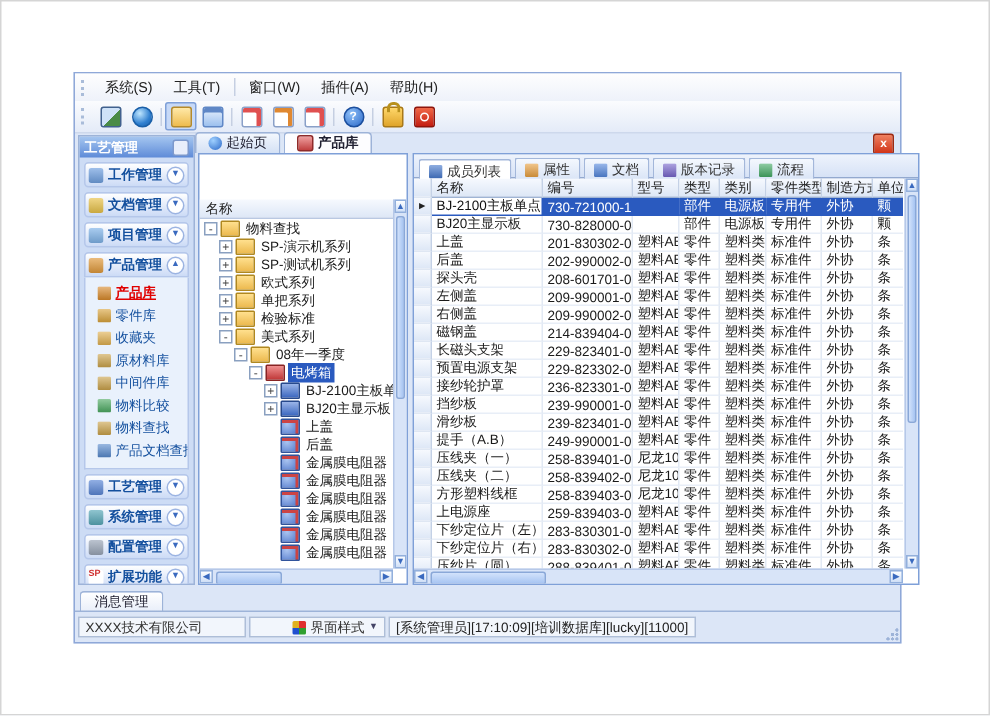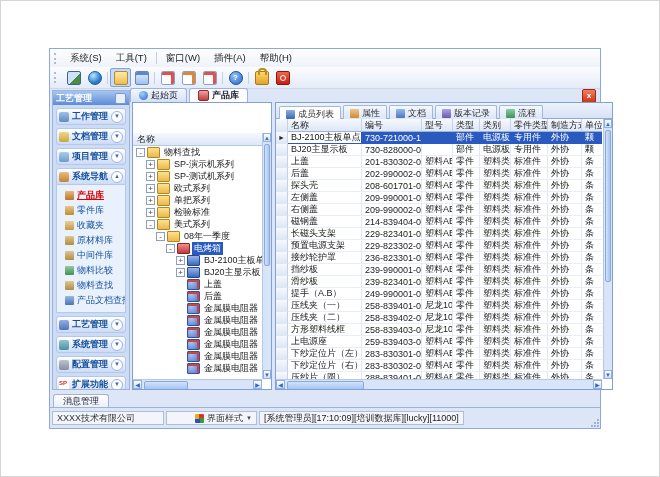--- a/index.html
+++ b/index.html
@@ -210,21 +210,21 @@
           <div class="sb-group">
             <div class="sb-gbar">
               <span class="sb-gicon" style="background: linear-gradient(rgba(255, 255, 255, 0.333), rgba(0, 0, 0, 0.133)), rgb(127, 179, 232);"></span>
               <span class="sb-glabel">项目管理</span>
               <span class="sb-chev">▼</span>
             </div>
           </div>
           <div class="sb-group expanded">
             <div class="sb-gbar">
               <span class="sb-gicon" style="background: linear-gradient(rgba(255, 255, 255, 0.333), rgba(0, 0, 0, 0.133)), rgb(224, 154, 60);"></span>
-              <span class="sb-glabel">系统导航</span>
+              <span class="sb-glabel">产品管理</span>
               <span class="sb-chev">▲</span>
             </div>
             <div class="sb-items">
               <div class="sb-item selected">
                 <span class="sb-iicon" style="background: linear-gradient(rgba(255, 255, 255, 0.4), rgba(0, 0, 0, 0.133)), rgb(216, 137, 42);"></span>
                 <span>产品库</span>
               </div>
               <div class="sb-item">
                 <span class="sb-iicon" style="background: linear-gradient(rgba(255, 255, 255, 0.4), rgba(0, 0, 0, 0.133)), rgb(216, 162, 58);"></span>
                 <span>零件库</span>

